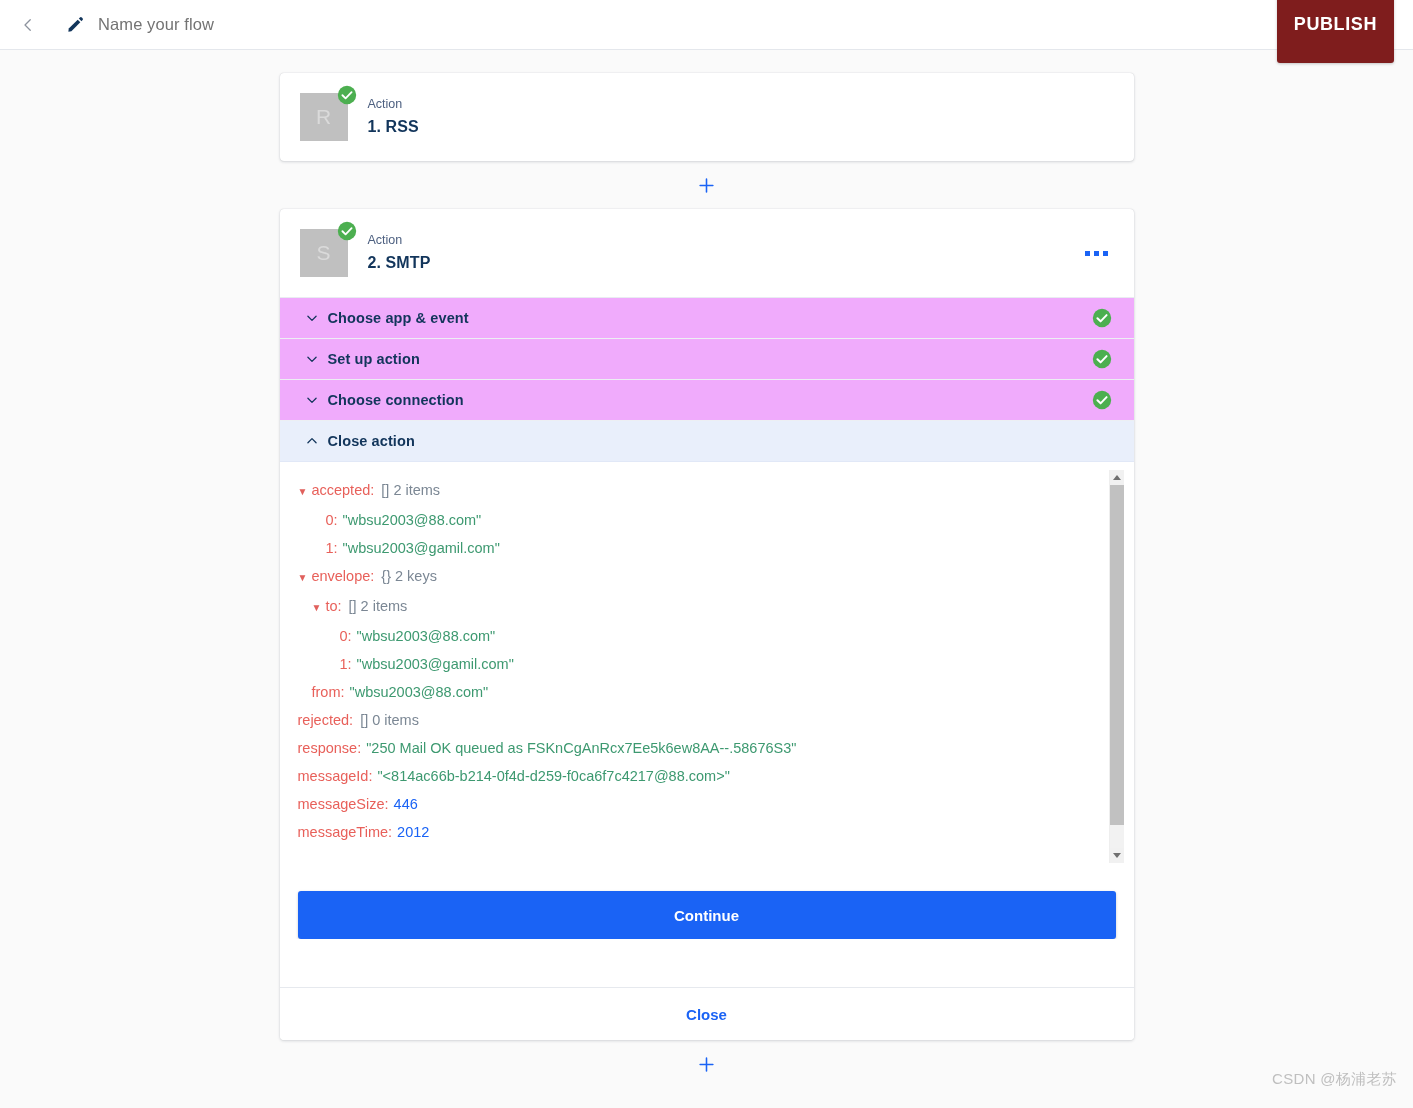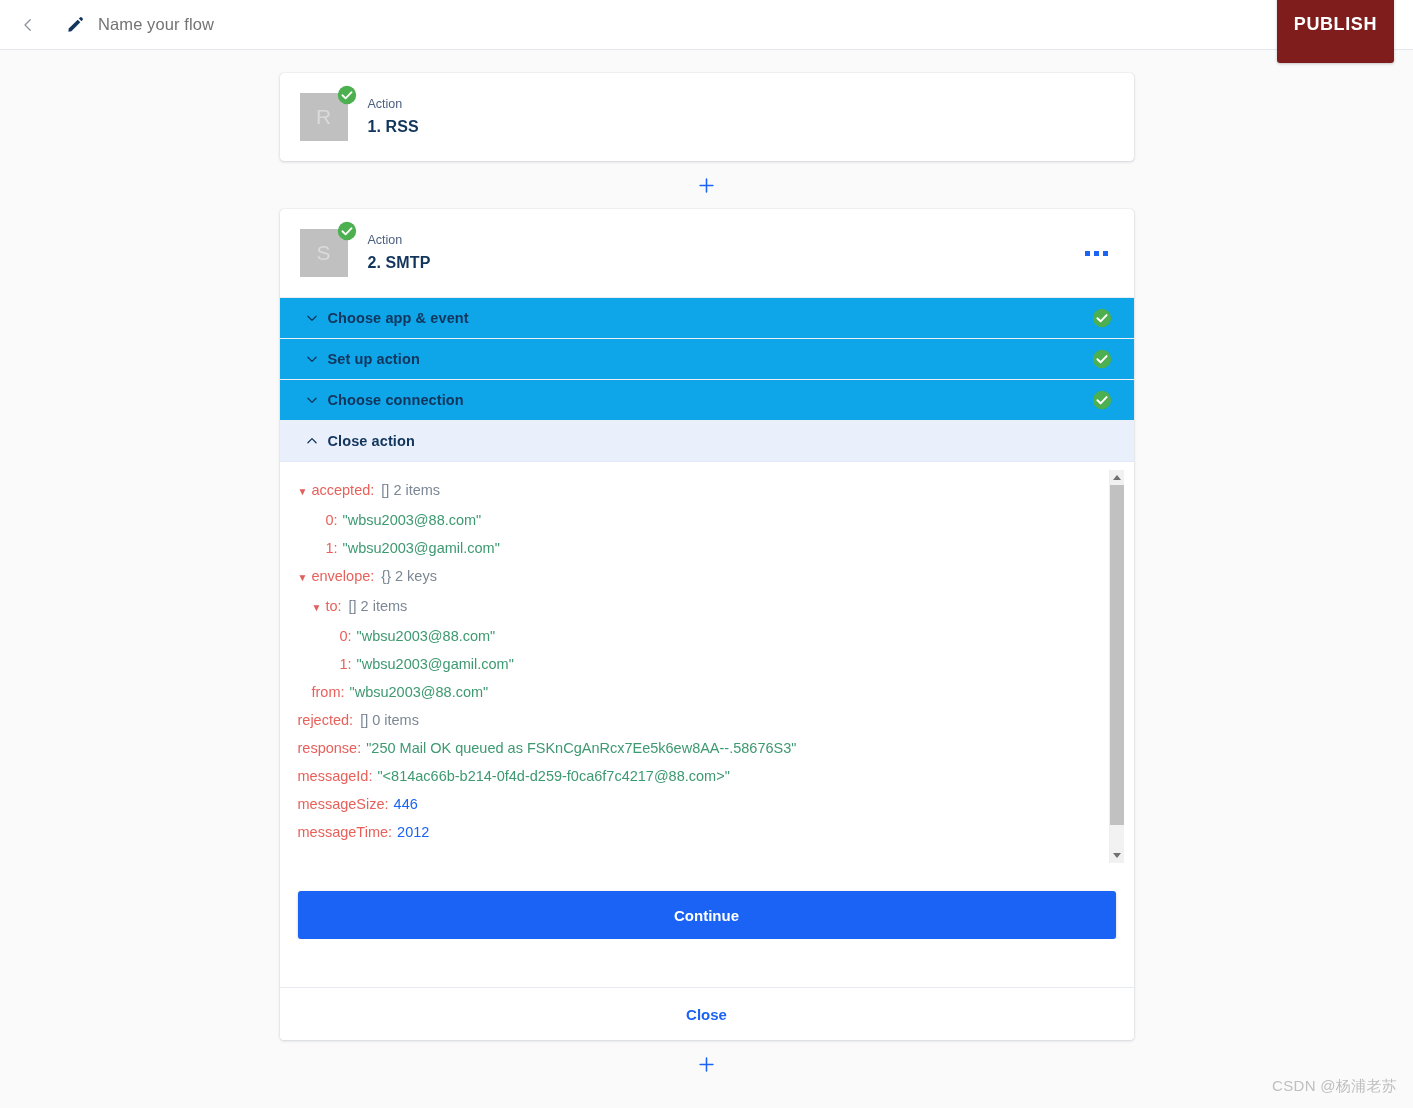--- a/index.html
+++ b/index.html
@@ -150,21 +150,21 @@
 
   
   .acc-sep { border-top: 1px solid #e9ecf1; }
   .acc-row {
     display: flex;
     align-items: center;
     height: 41px;
     padding: 0 22px 0 22px;
     border-bottom: 1px solid #eceff3;
     cursor: pointer;
-    background: #0ea5e9;
+    background: #f0abfc;
   }
   .acc-row.active { background: #e9effb; border-bottom-color: #e1e8f7;}
   .chev {
     width: 20px;
     flex: none;
     color: #12355b;
     display: flex; align-items: center; justify-content: center;
   }
   .acc-label {
     font-size: 14.5px;
@@ -261,21 +261,21 @@
     color: #1a63f5;
     font-size: 15px;
     font-weight: bold;
     cursor: pointer;
   }
 
   
   .watermark {
     position: absolute;
     right: 16px;
-    bottom: 12px;
+    bottom: 19px;
     font-size: 15px;
     color: #bfbfbf;
     letter-spacing: .3px;
   }
 </style>
 </head>
 <body>
 
 <div class="topbar">
   <div class="back-btn">

